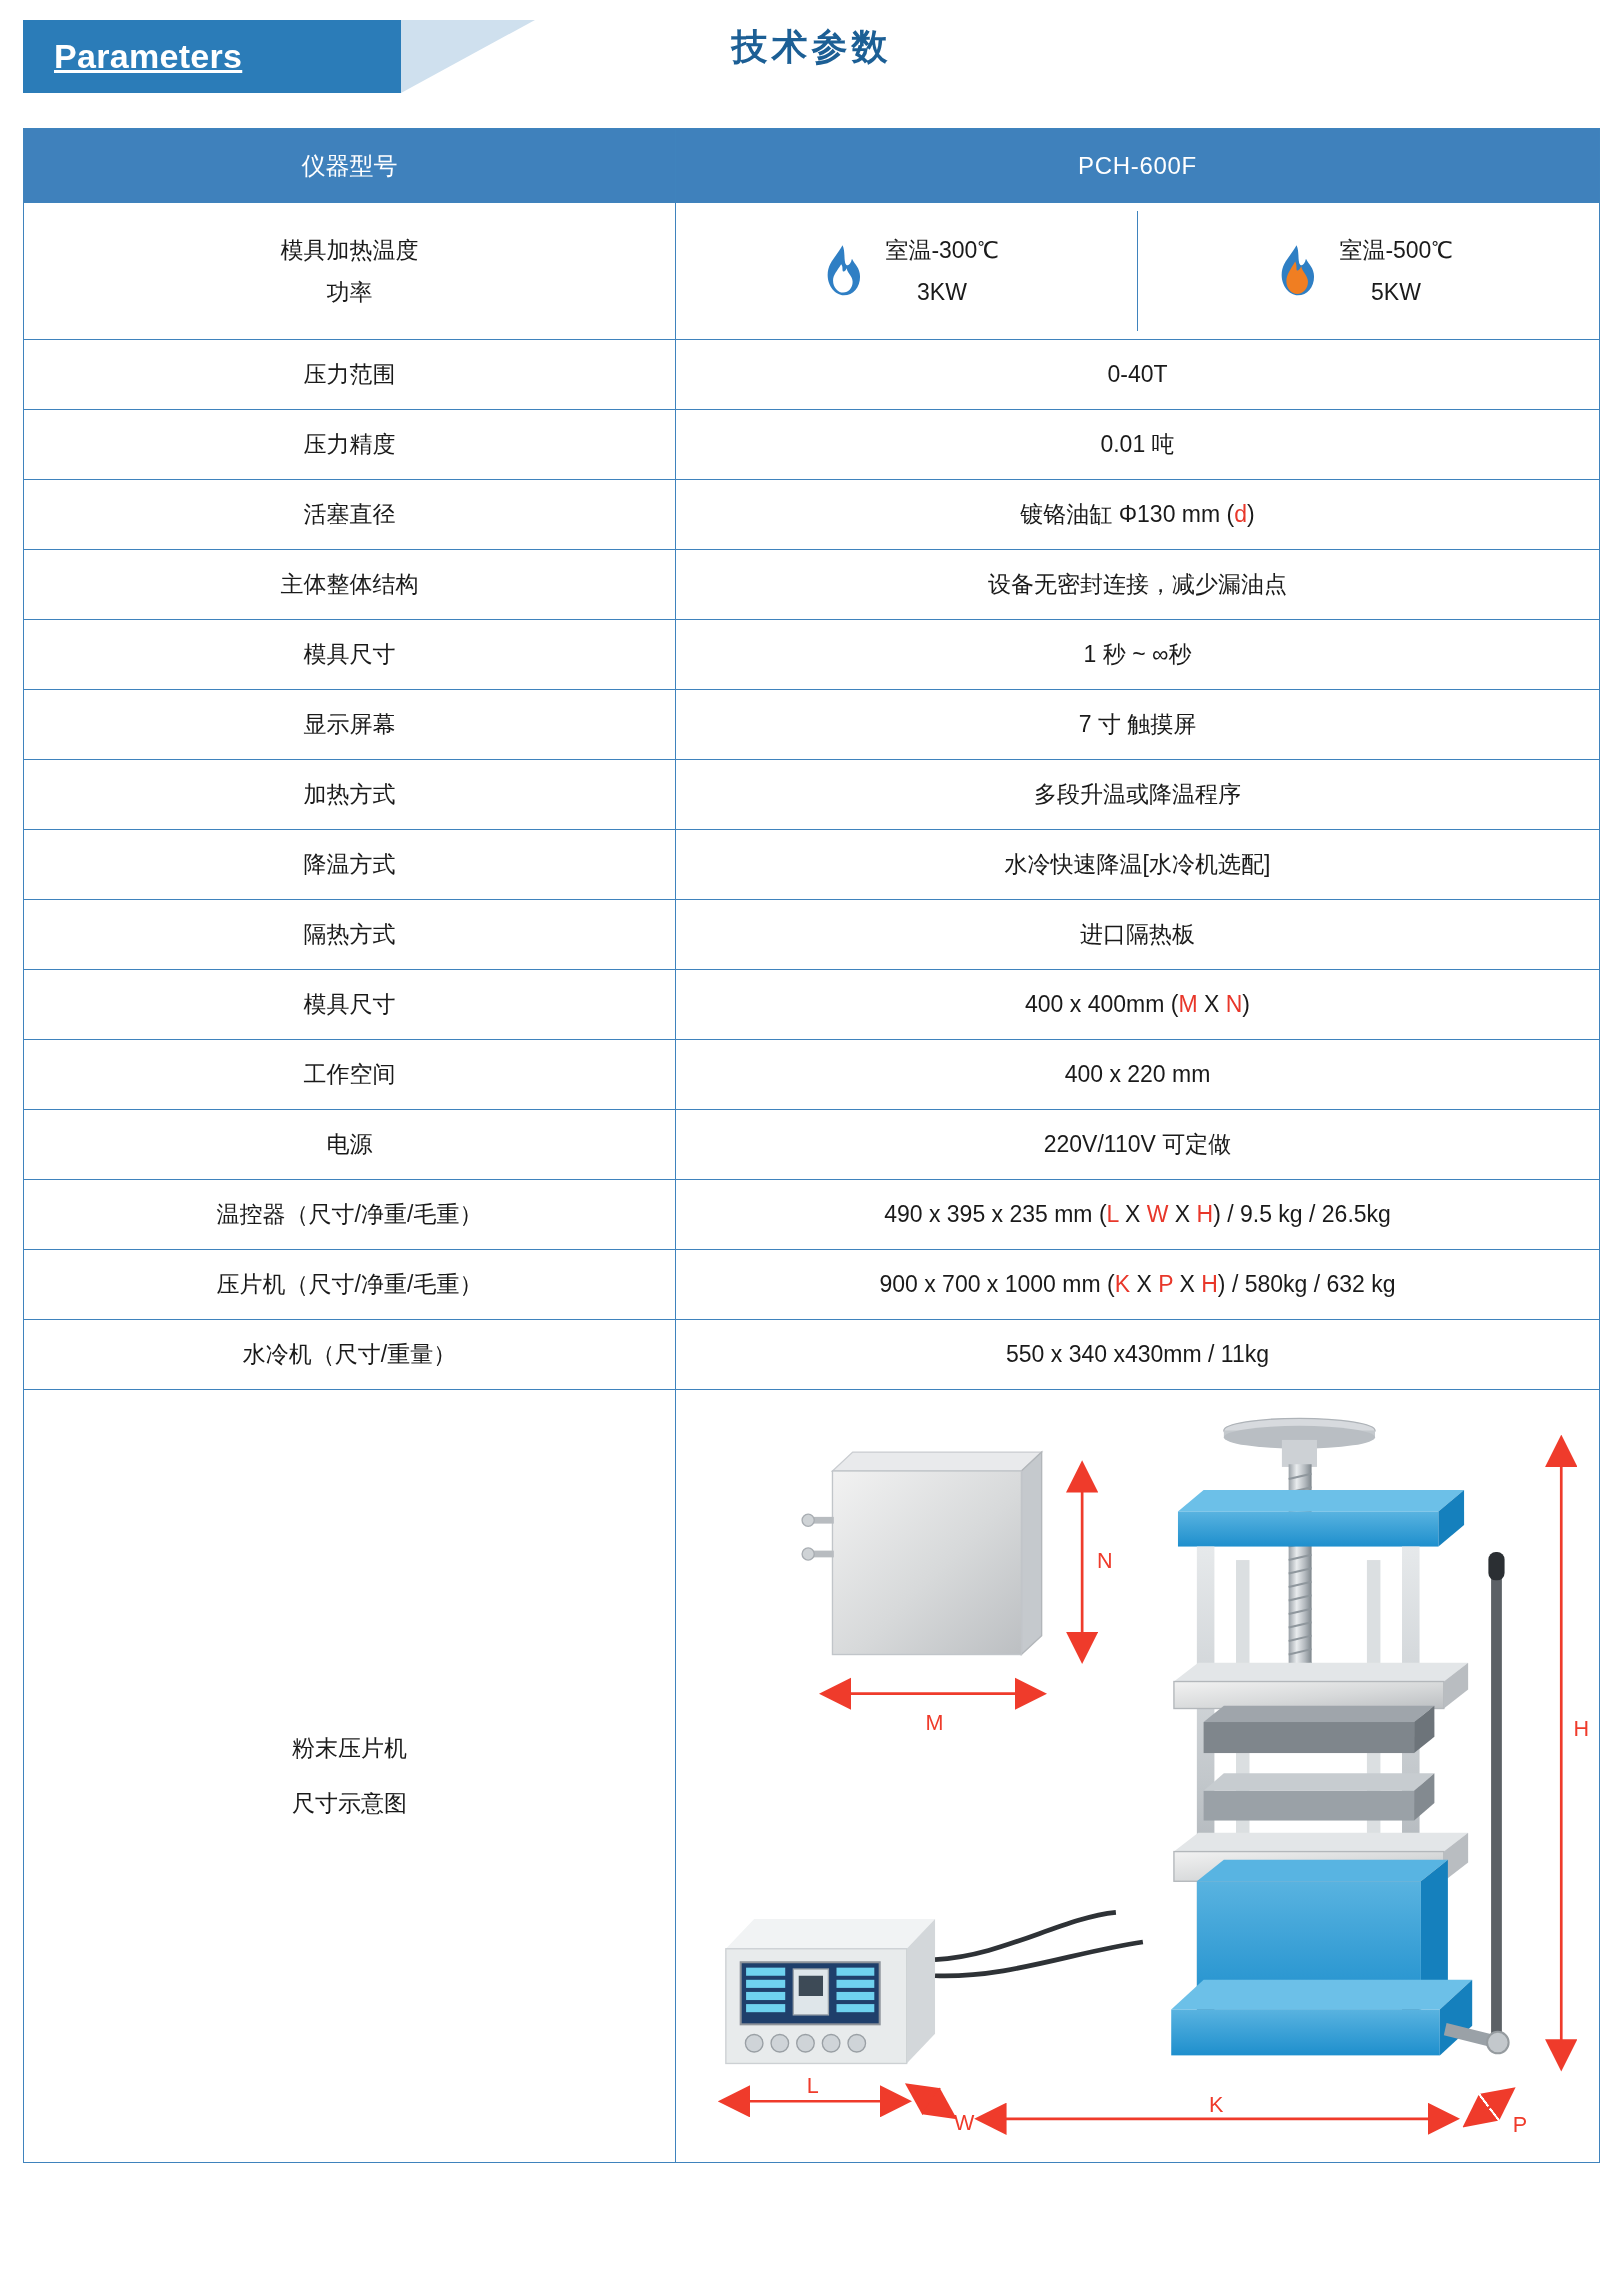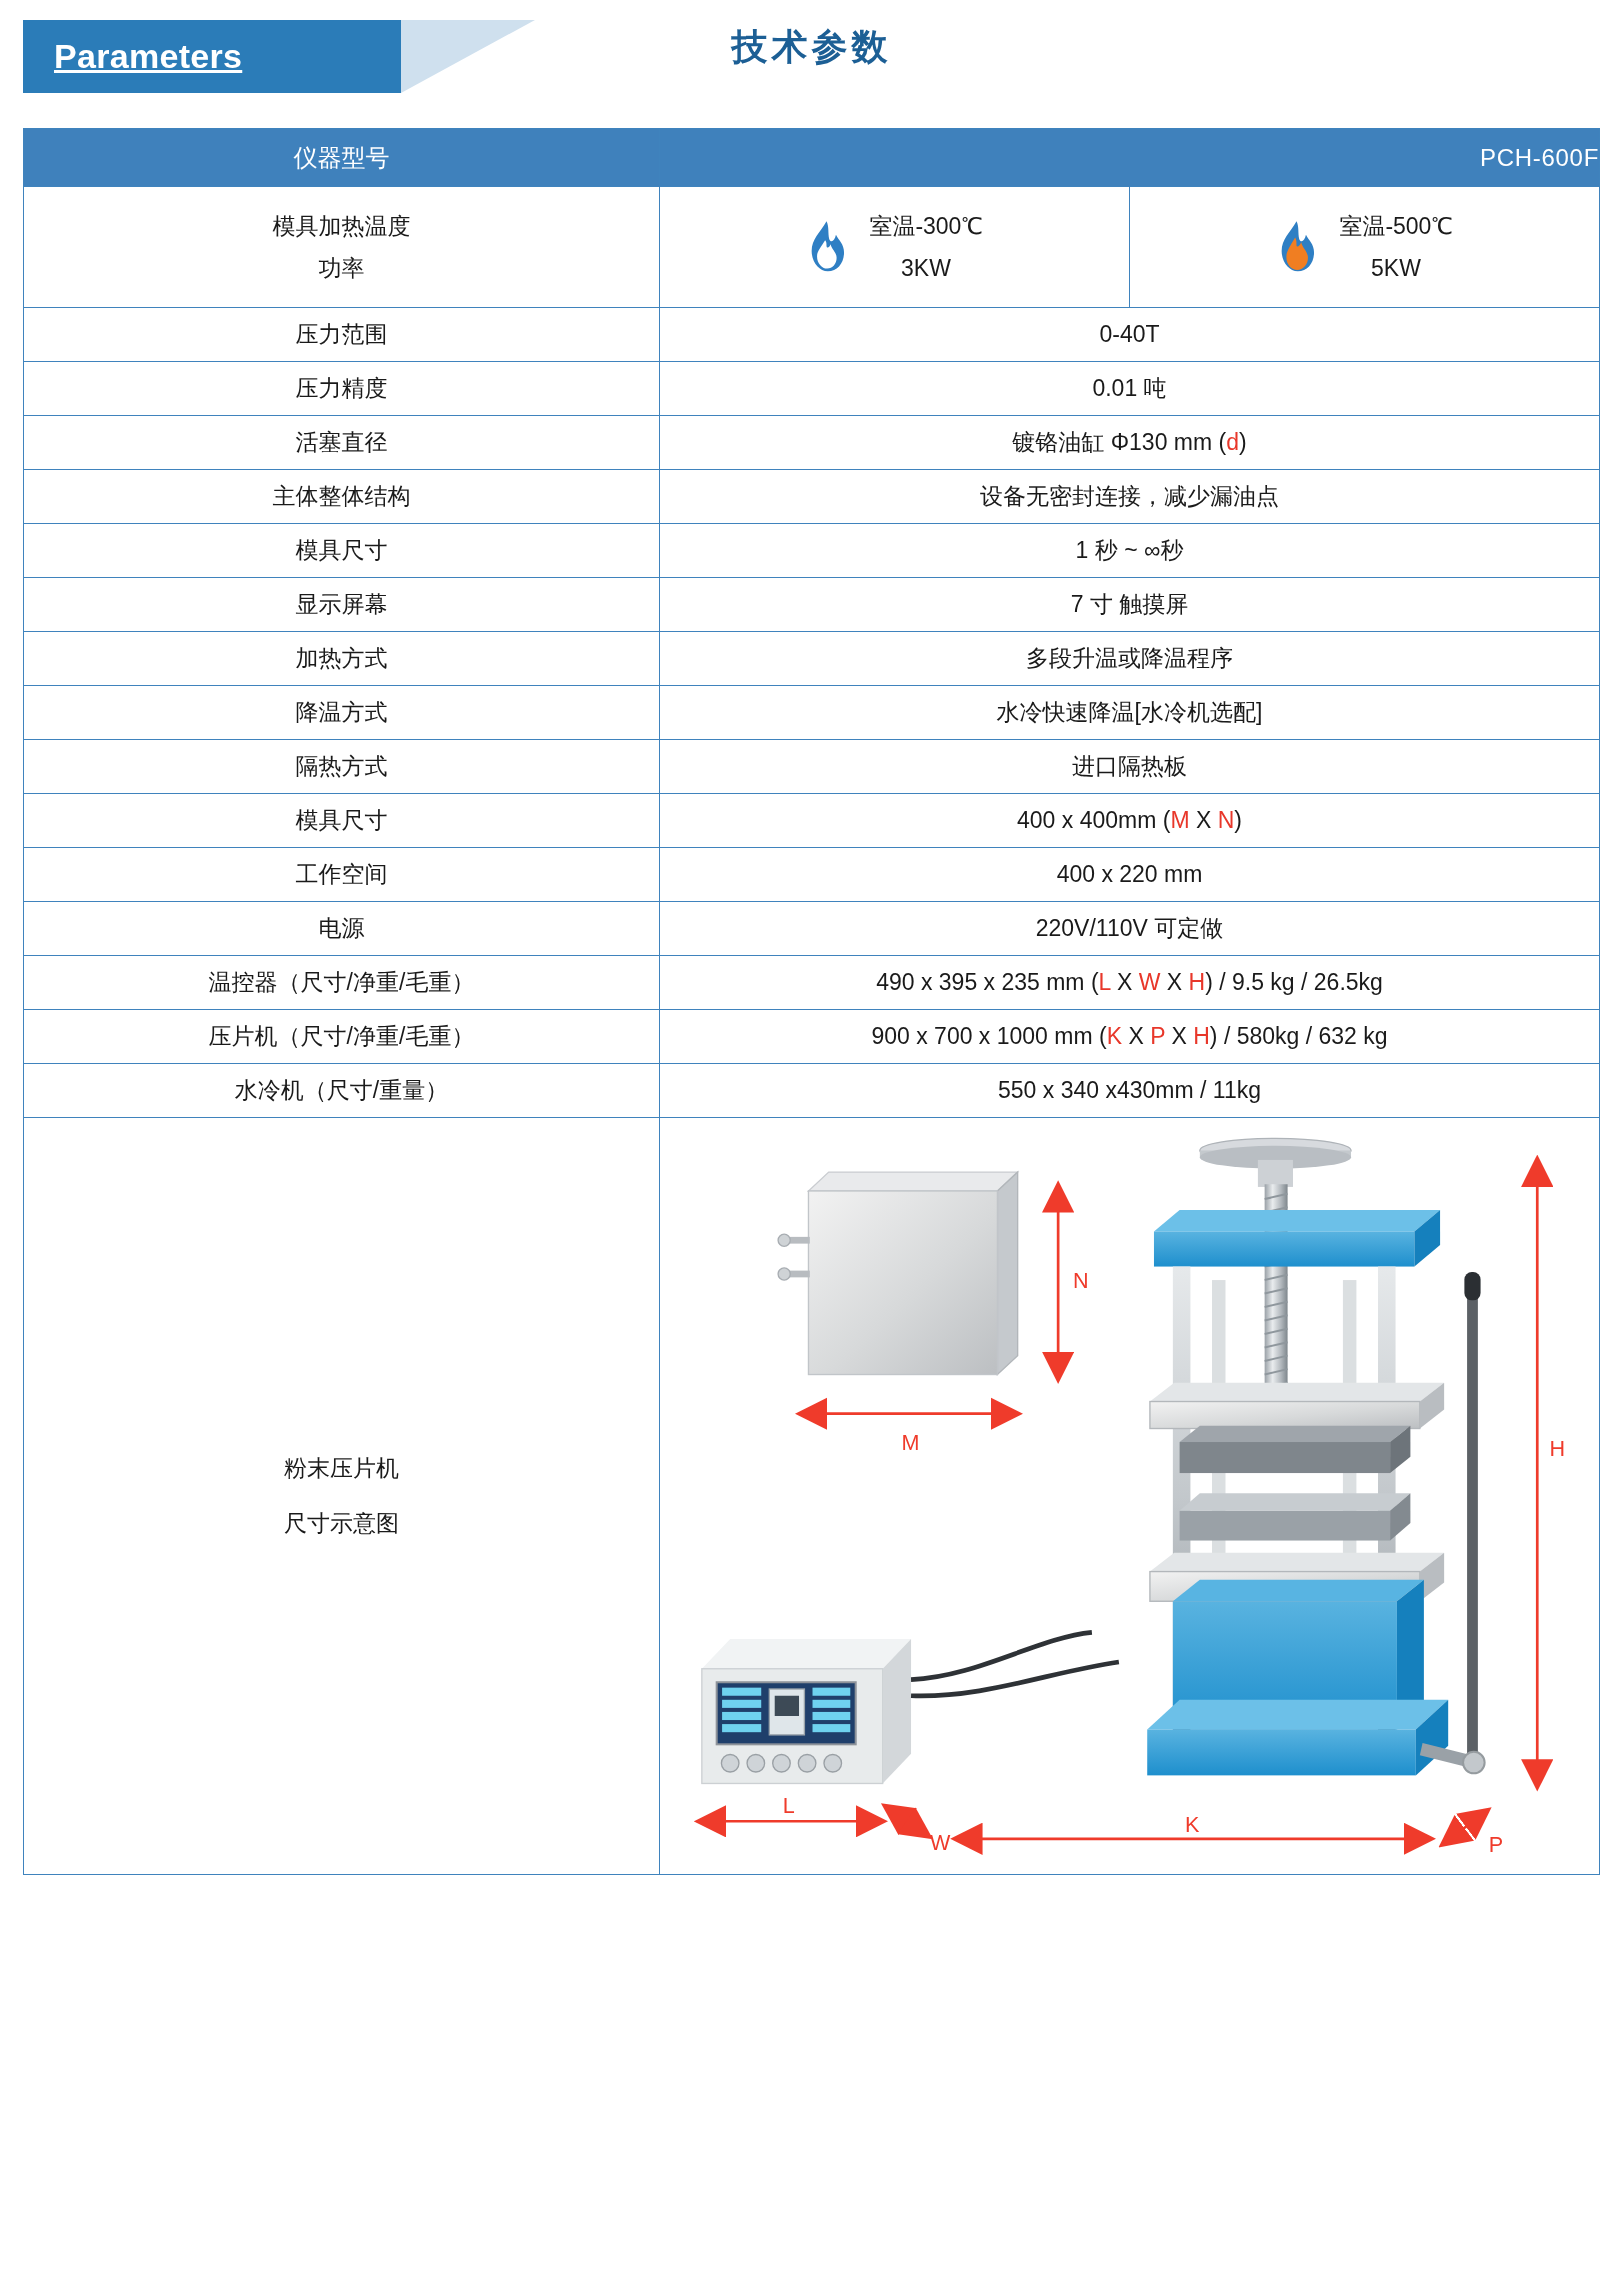--- a/index.html
+++ b/index.html
@@ -75,33 +75,32 @@
     border-collapse: collapse;
     table-layout: fixed;
     border: 1.4px solid #3f83bd;
   }
   .spec-table td {
     border: 1.4px solid #3f83bd;
     text-align: center;
     vertical-align: middle;
     font-size: 23px;
     color: #1a1a1a;
-    padding: 0;
+    padding: 8px;
   }
   .col-label { width: 635px; }
 
   .row-head td {
     background: #3f81bc;
     color: #ffffff;
     height: 57px;
     font-size: 24px;
   }
   .row-head .model-name {
     letter-spacing: 0.7px;
-    text-align: right;
   }
 
   .row-std td {
     height: 53px;
   }
 
   
   .heat-label {
     line-height: 1.85;
     padding: 15px 0;

